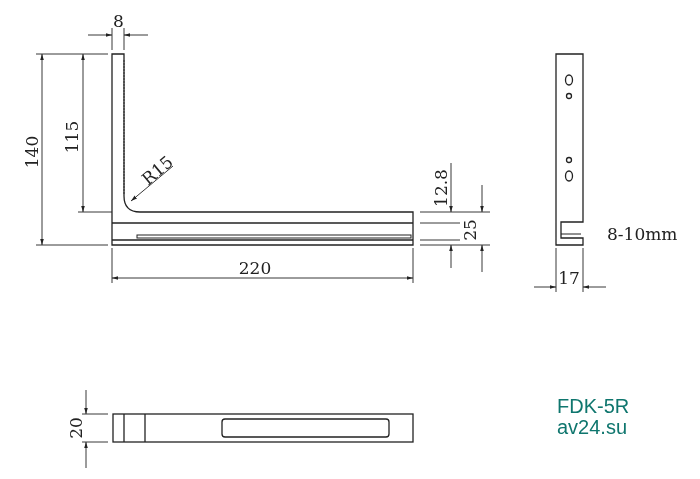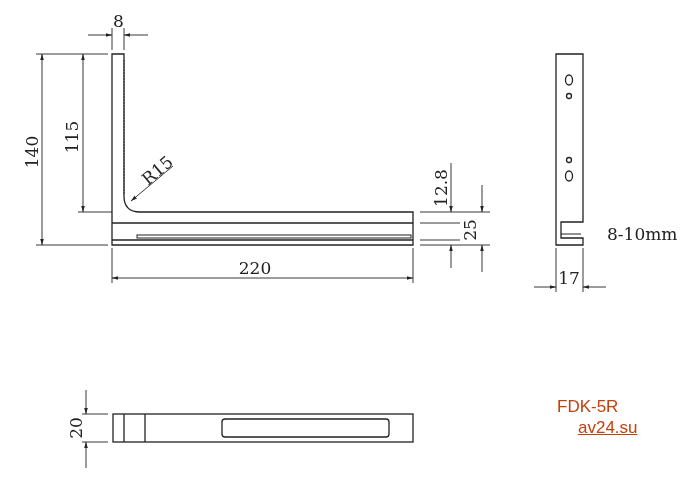--- a/index.html
+++ b/index.html
@@ -1,19 +1,19 @@
 <!DOCTYPE html>
 <html><head>
 <meta charset="utf-8">
 <style>
   html, body { margin: 0; padding: 0; background: #ffffff; }
   body { width: 700px; height: 479px; position: relative; overflow: hidden; }
   svg { position: absolute; left: 0; top: 0; }
   .dimtext { font-family: "DejaVu Serif", "Liberation Serif", serif; font-size: 17px; fill: #222; }
-  .label { position: absolute; font-family: "Liberation Sans", "DejaVu Sans", sans-serif; font-size: 17px; color: #c2410c; line-height: 21px; }
+  .label { position: absolute; font-family: "Liberation Sans", "DejaVu Sans", sans-serif; font-size: 20px; color: #0f766e; line-height: 21px; }
 </style>
 </head>
 <body>
 
 <svg width="700" height="479" viewBox="0 0 700 479">
   <defs>
     <marker id="arr" viewBox="0 0 10 10" refX="10" refY="5" markerWidth="7" markerHeight="9" orient="auto-start-reverse">
       <path d="M0,2 L10,5 L0,8 z" fill="#222"></path>
     </marker>
   </defs>
@@ -93,13 +93,13 @@
   <g stroke="#222" stroke-width="0.9" fill="none">
     <line x1="82" y1="414" x2="108" y2="414"></line>
     <line x1="82" y1="442" x2="108" y2="442"></line>
     <line x1="86" y1="390" x2="86" y2="414" marker-end="url(#arr)"></line>
     <line x1="86" y1="468" x2="86" y2="442" marker-end="url(#arr)"></line>
   </g>
   <text class="dimtext" transform="translate(82,428) rotate(-90)" text-anchor="middle">20</text>
 </svg>
 
 <div class="label" style="left:557px; top:396px;">FDK-5R</div>
-<div class="label" style="left:578px; top:417px;text-decoration:underline;">av24.su</div>
+<div class="label" style="left:557px; top:417px;">av24.su</div>
 
 </body></html>

